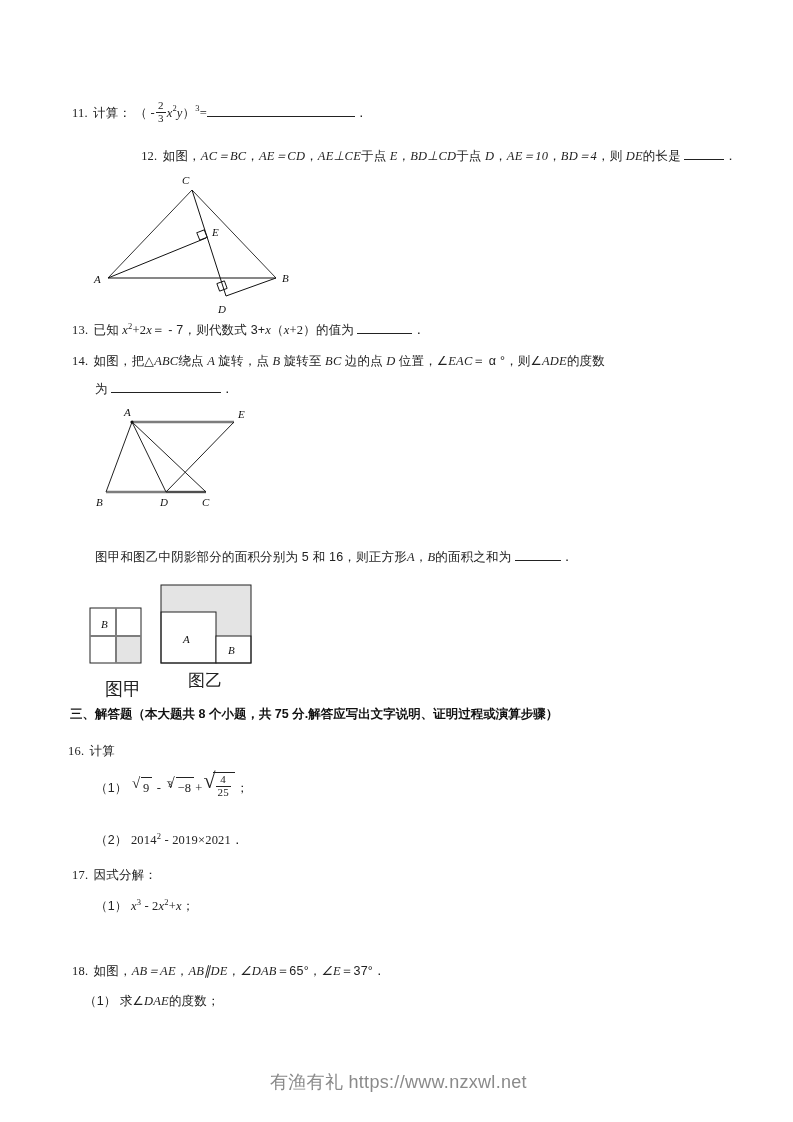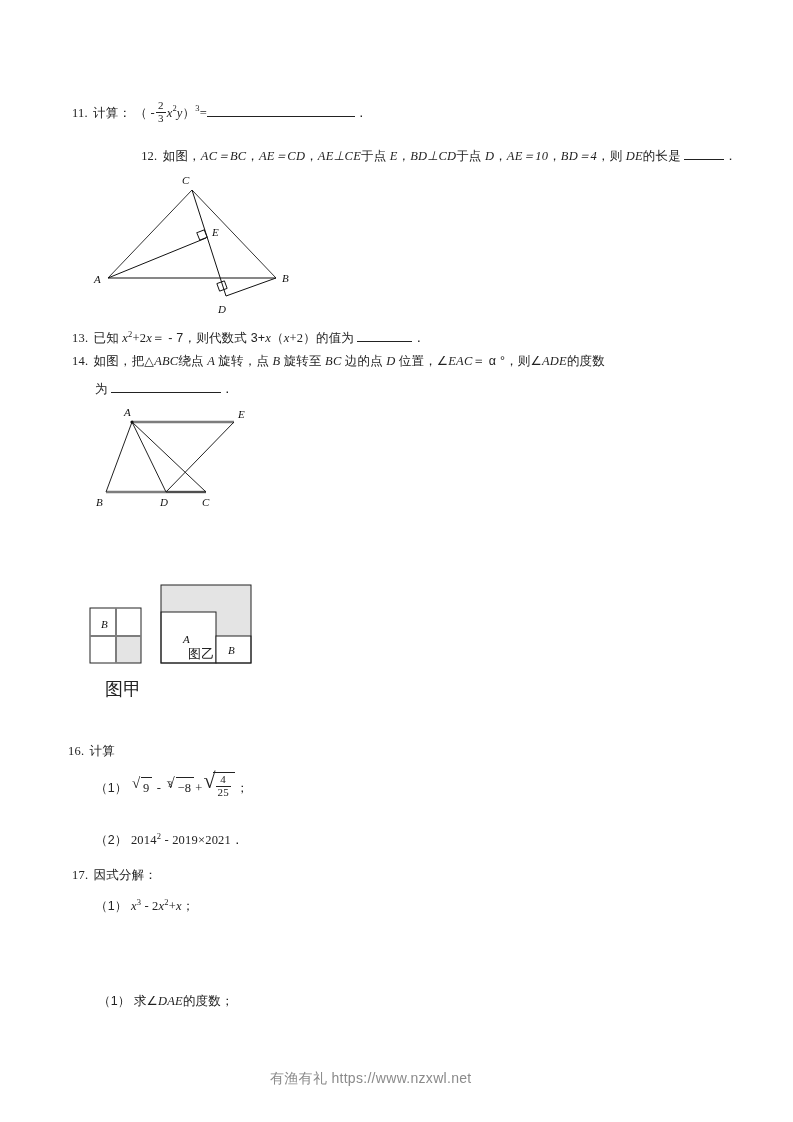--- a/index.html
+++ b/index.html
@@ -89,21 +89,21 @@
     position: absolute;
     font-family: "Liberation Sans", sans-serif;
     font-weight: bold;
     font-size: 12.5px;
     color: #111;
   }
   .figure { position: absolute; }
   .watermark {
     position: absolute;
     font-family: "Liberation Sans", sans-serif;
-    font-size: 14px;
+    font-size: 18px;
     color: #8a8a8a;
     letter-spacing: 0.3px;
   }
   svg text {
     font-family: "Liberation Serif", serif;
     font-style: italic;
     font-size: 11px;
     fill: #111;
   }
   .cn { font-family: "Liberation Sans", "DejaVu Sans", sans-serif; }
@@ -141,21 +141,21 @@
 
       <rect x="140" y="114" width="8" height="8" fill="none" stroke="#111" stroke-width="0.9" transform="rotate(-20 144 118)"></rect>
       <text x="104" y="16">C</text>
       <text x="16" y="115">A</text>
       <text x="204" y="114">B</text>
       <text x="134" y="68">E</text>
       <text x="140" y="145">D</text>
     </svg>
   </div>
 
-  <div class="q" style="left:72px; top:328px; width:660px;">
+  <div class="q" style="left:72px; top:320px; width:660px;">
     <span class="qnum">13.</span>
     <span class="cn">已知</span>&nbsp;<span class="it">x</span><span class="sup">2</span><span>+2</span><span class="it">x</span><span class="cn">＝ - 7，</span><span class="cn">则代数式 3+</span><span class="it">x</span><span>（</span><span class="it">x</span><span>+2）</span><span class="cn">的值为</span>&nbsp;<span class="blank-line bl-mid"></span><span>．</span>
   </div>
 
   <div class="q" style="left:72px; top:352px; width:668px;">
     <span class="qnum">14.</span>
     <span class="cn">如图，把△</span><span class="it">ABC</span><span class="cn">绕点</span>&nbsp;<span class="it">A</span>&nbsp;<span class="cn">旋转，点</span>&nbsp;<span class="it">B</span>&nbsp;<span class="cn">旋转至</span>&nbsp;<span class="it">BC</span>&nbsp;<span class="cn">边的点</span>&nbsp;<span class="it">D</span>&nbsp;<span class="cn">位置，∠</span><span class="it">EAC</span><span class="cn">＝ α °，则∠</span><span class="it">ADE</span><span class="cn">的度数</span>
   </div>
   <div class="q" style="left:95px; top:380px;">
     <span class="cn">为</span>&nbsp;<span class="blank-line bl-med"></span><span>．</span>
@@ -179,20 +179,23 @@
       <line x1="88" y1="90" x2="156" y2="20" stroke="#222" stroke-width="1"></line>
       <circle cx="54" cy="20" r="1.6" fill="#111"></circle>
       <text x="46" y="14">A</text>
       <text x="160" y="16">E</text>
       <text x="18" y="104">B</text>
       <text x="82" y="104">D</text>
       <text x="124" y="104">C</text>
     </svg>
   </div>
 
+  <div class="q" style="left:95px; top:548px; width:650px;">
+    <span class="cn">图甲和图乙中阴影部分的面积分别为 5 和 16，则正方形</span><span class="it">A</span><span class="cn">，</span><span class="it">B</span><span class="cn">的面积之和为</span>&nbsp;<span class="blank-line bl-sm2"></span><span>．</span>
+  </div>
 
   <div class="figure" style="left:85px; top:580px;">
     <svg width="210" height="112" viewBox="0 0 210 112">
 
       <rect x="31" y="56" width="25" height="27" fill="#e4e4e4"></rect>
 
       <rect x="5" y="28" width="51" height="55" fill="none" stroke="#222" stroke-width="1"></rect>
 
       <line x1="31" y1="28" x2="31" y2="83" stroke="#7d7d7d" stroke-width="2"></line>
       <line x1="5" y1="56" x2="56" y2="56" stroke="#7d7d7d" stroke-width="2"></line>
@@ -203,22 +206,23 @@
       <rect x="76" y="32" width="55" height="51" fill="#ffffff" stroke="#222" stroke-width="1"></rect>
 
       <rect x="131" y="56" width="35" height="27" fill="#ffffff" stroke="#222" stroke-width="1"></rect>
 
       <rect x="76" y="5" width="90" height="78" fill="none" stroke="#222" stroke-width="1"></rect>
       <text x="98" y="63">A</text>
       <text x="143" y="74">B</text>
     </svg>
   </div>
   <div class="q cn" style="left:105px; top:676px; font-size:18px;">图甲</div>
-  <div class="q cn" style="left:188px; top:644px; font-size:13px;">图乙</div>
-
+  <div class="q cn" style="left:188px; top:668px; font-size:17px;">图乙</div>
+
+  <div class="section-head" style="left:70px; top:706px; width:670px;">三、解答题（本大题共 8 个小题，共 75 分.解答应写出文字说明、证明过程或演算步骤）</div>
 
   <div class="q" style="left:68px; top:742px;">
     <span class="qnum">16.</span>
     <span class="cn">计算</span>
   </div>
 
   <div class="q" style="left:95px; top:772px;">
     <span class="cn">（1）</span>
     <span class="rad"><span class="radsym">√</span><span class="radbody">9</span></span><span> - </span><span class="radidx">3</span><span class="rad"><span class="radsym">√</span><span class="radbody">−8</span></span><span>+</span><span class="rad"><span class="radsym" style="font-size:22px; top:-2px;">√</span><span class="radbody"><span class="frac" style="vertical-align:-0.3em;"><span class="num">4</span><span class="den">25</span></span></span></span><span class="cn">；</span>
   </div>
@@ -232,22 +236,26 @@
     <span class="qnum">17.</span>
     <span class="cn">因式分解：</span>
   </div>
 
   <div class="q" style="left:95px; top:896px;">
     <span class="cn">（1）</span>
     <span class="it">x</span><span class="sup">3</span><span> - 2</span><span class="it">x</span><span class="sup">2</span><span>+</span><span class="it">x</span><span class="cn">；</span>
   </div>
 
 
-
-  <div class="q" style="left:98px; top:992px;">
+  <div class="q" style="left:72px; top:962px; width:660px;">
+    <span class="qnum">18.</span>
+    <span class="cn">如图，</span><span class="it">AB＝AE</span><span class="cn">，</span><span class="it">AB∥DE</span><span class="cn">，</span><span class="it">∠DAB</span><span class="cn">＝65°，</span><span class="it">∠E</span><span class="cn">＝37°．</span>
+  </div>
+
+  <div class="q" style="left:84px; top:992px;">
     <span class="cn">（1）</span>
     <span class="cn">求∠</span><span class="it">DAE</span><span class="cn">的度数；</span>
   </div>
 
 
   <div class="watermark" style="left:270px; top:1070px;">有渔有礼 https://www.nzxwl.net</div>
 
 </div>
 
 </body></html>

